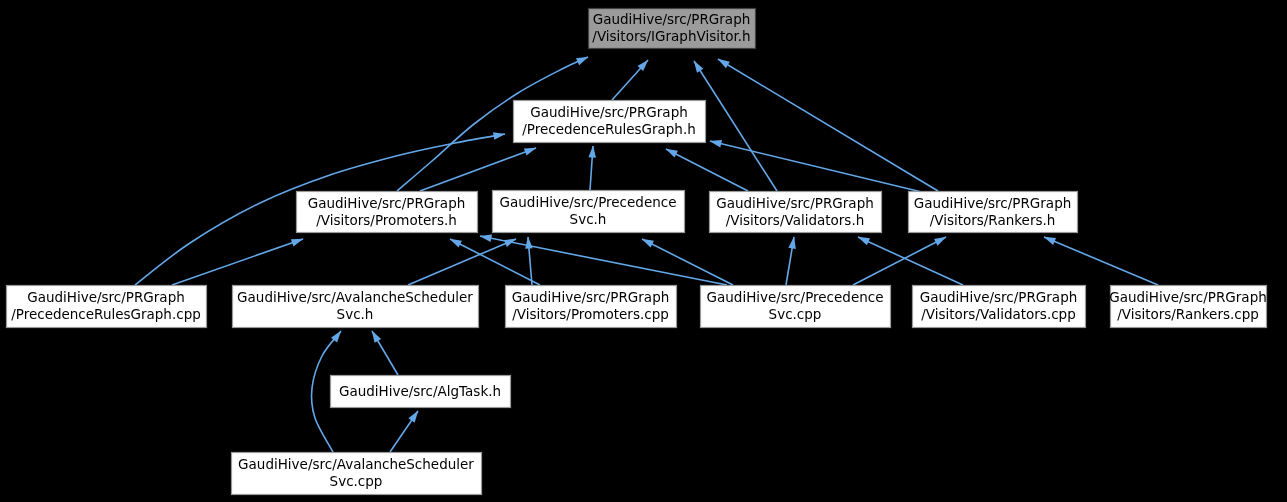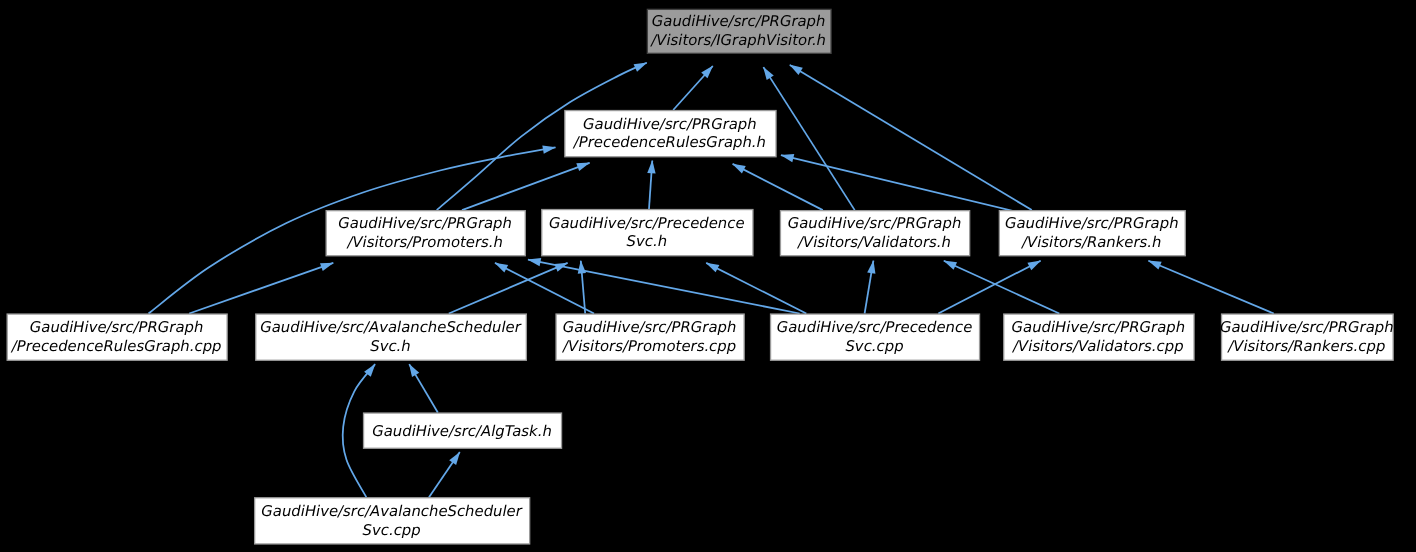--- a/index.html
+++ b/index.html
@@ -1,17 +1,17 @@
 <!DOCTYPE html>
 <html><head>
 <meta charset="utf-8">
 <style>
   html,body{margin:0;padding:0;background:#000;}
   .canvas{position:relative;width:1287px;height:502px;background:#000;overflow:hidden;
-          font-family:"DejaVu Sans","Liberation Sans",sans-serif;font-style:italic;}
+          font-family:"DejaVu Sans","Liberation Sans",sans-serif;}
   svg text{font-family:"DejaVu Sans","Liberation Sans",sans-serif;font-size:13.5px;}
   svg .node-rect{stroke-width:1.2px;}
   svg .edge{fill:none;stroke-width:1.6px;}
 </style>
 </head>
 <body>
 
 <div class="canvas">
   <svg id="graph" width="1287" height="502" viewBox="0 0 1287 502">
       <defs>

